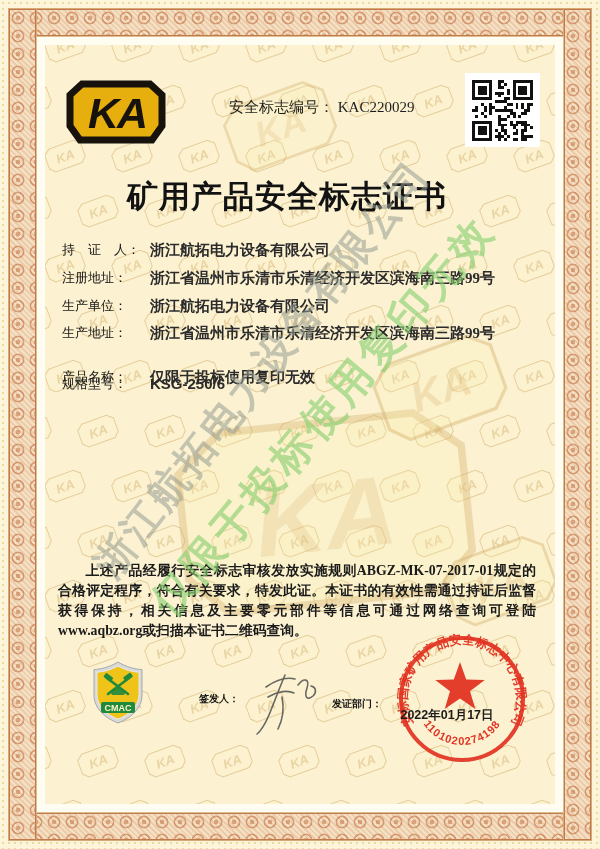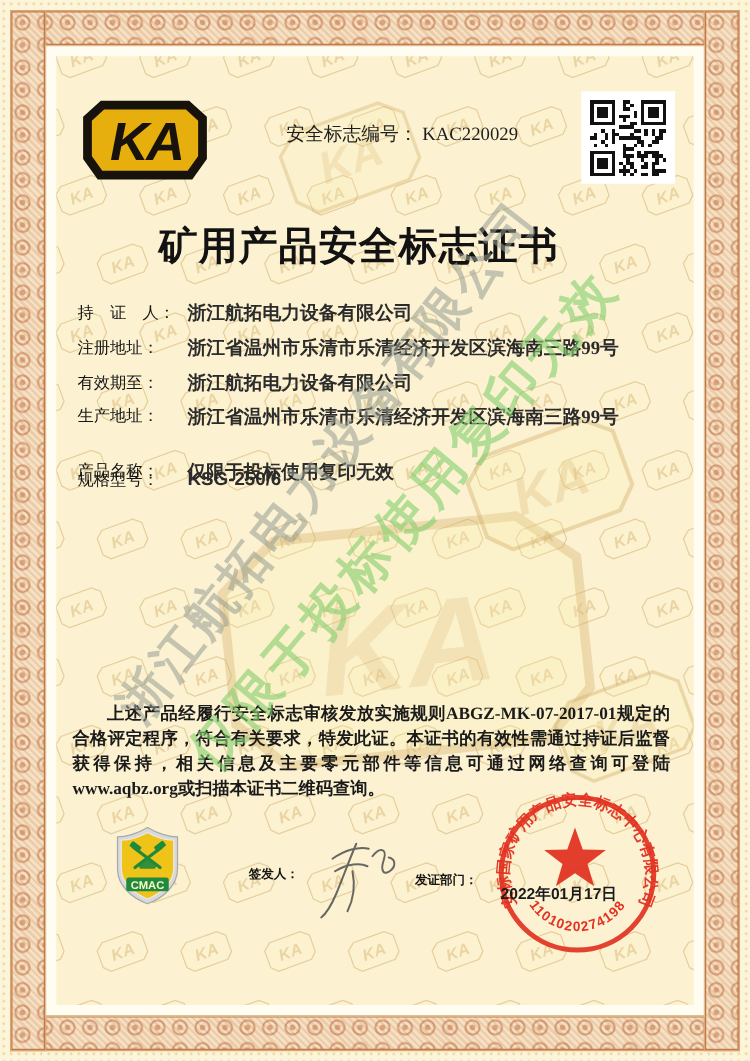--- a/index.html
+++ b/index.html
@@ -722,21 +722,21 @@
 
     <div class="frow" style="top:241px">
       <span class="lab">持　证　人：</span>
       <span class="val">浙江航拓电力设备有限公司</span>
     </div>
     <div class="frow" style="top:269px">
       <span class="lab">注册地址：</span>
       <span class="val">浙江省温州市乐清市乐清经济开发区滨海南三路99号</span>
     </div>
     <div class="frow" style="top:297px">
-      <span class="lab">有效期至：</span>
+      <span class="lab">生产单位：</span>
       <span class="val">浙江航拓电力设备有限公司</span>
     </div>
     <div class="frow" style="top:324px">
       <span class="lab">生产地址：</span>
       <span class="val">浙江省温州市乐清市乐清经济开发区滨海南三路99号</span>
     </div>
     <div class="frow" style="top:368px">
       <span class="lab">产品名称：</span>
       <span class="val">仅限于投标使用复印无效</span>
     </div>

